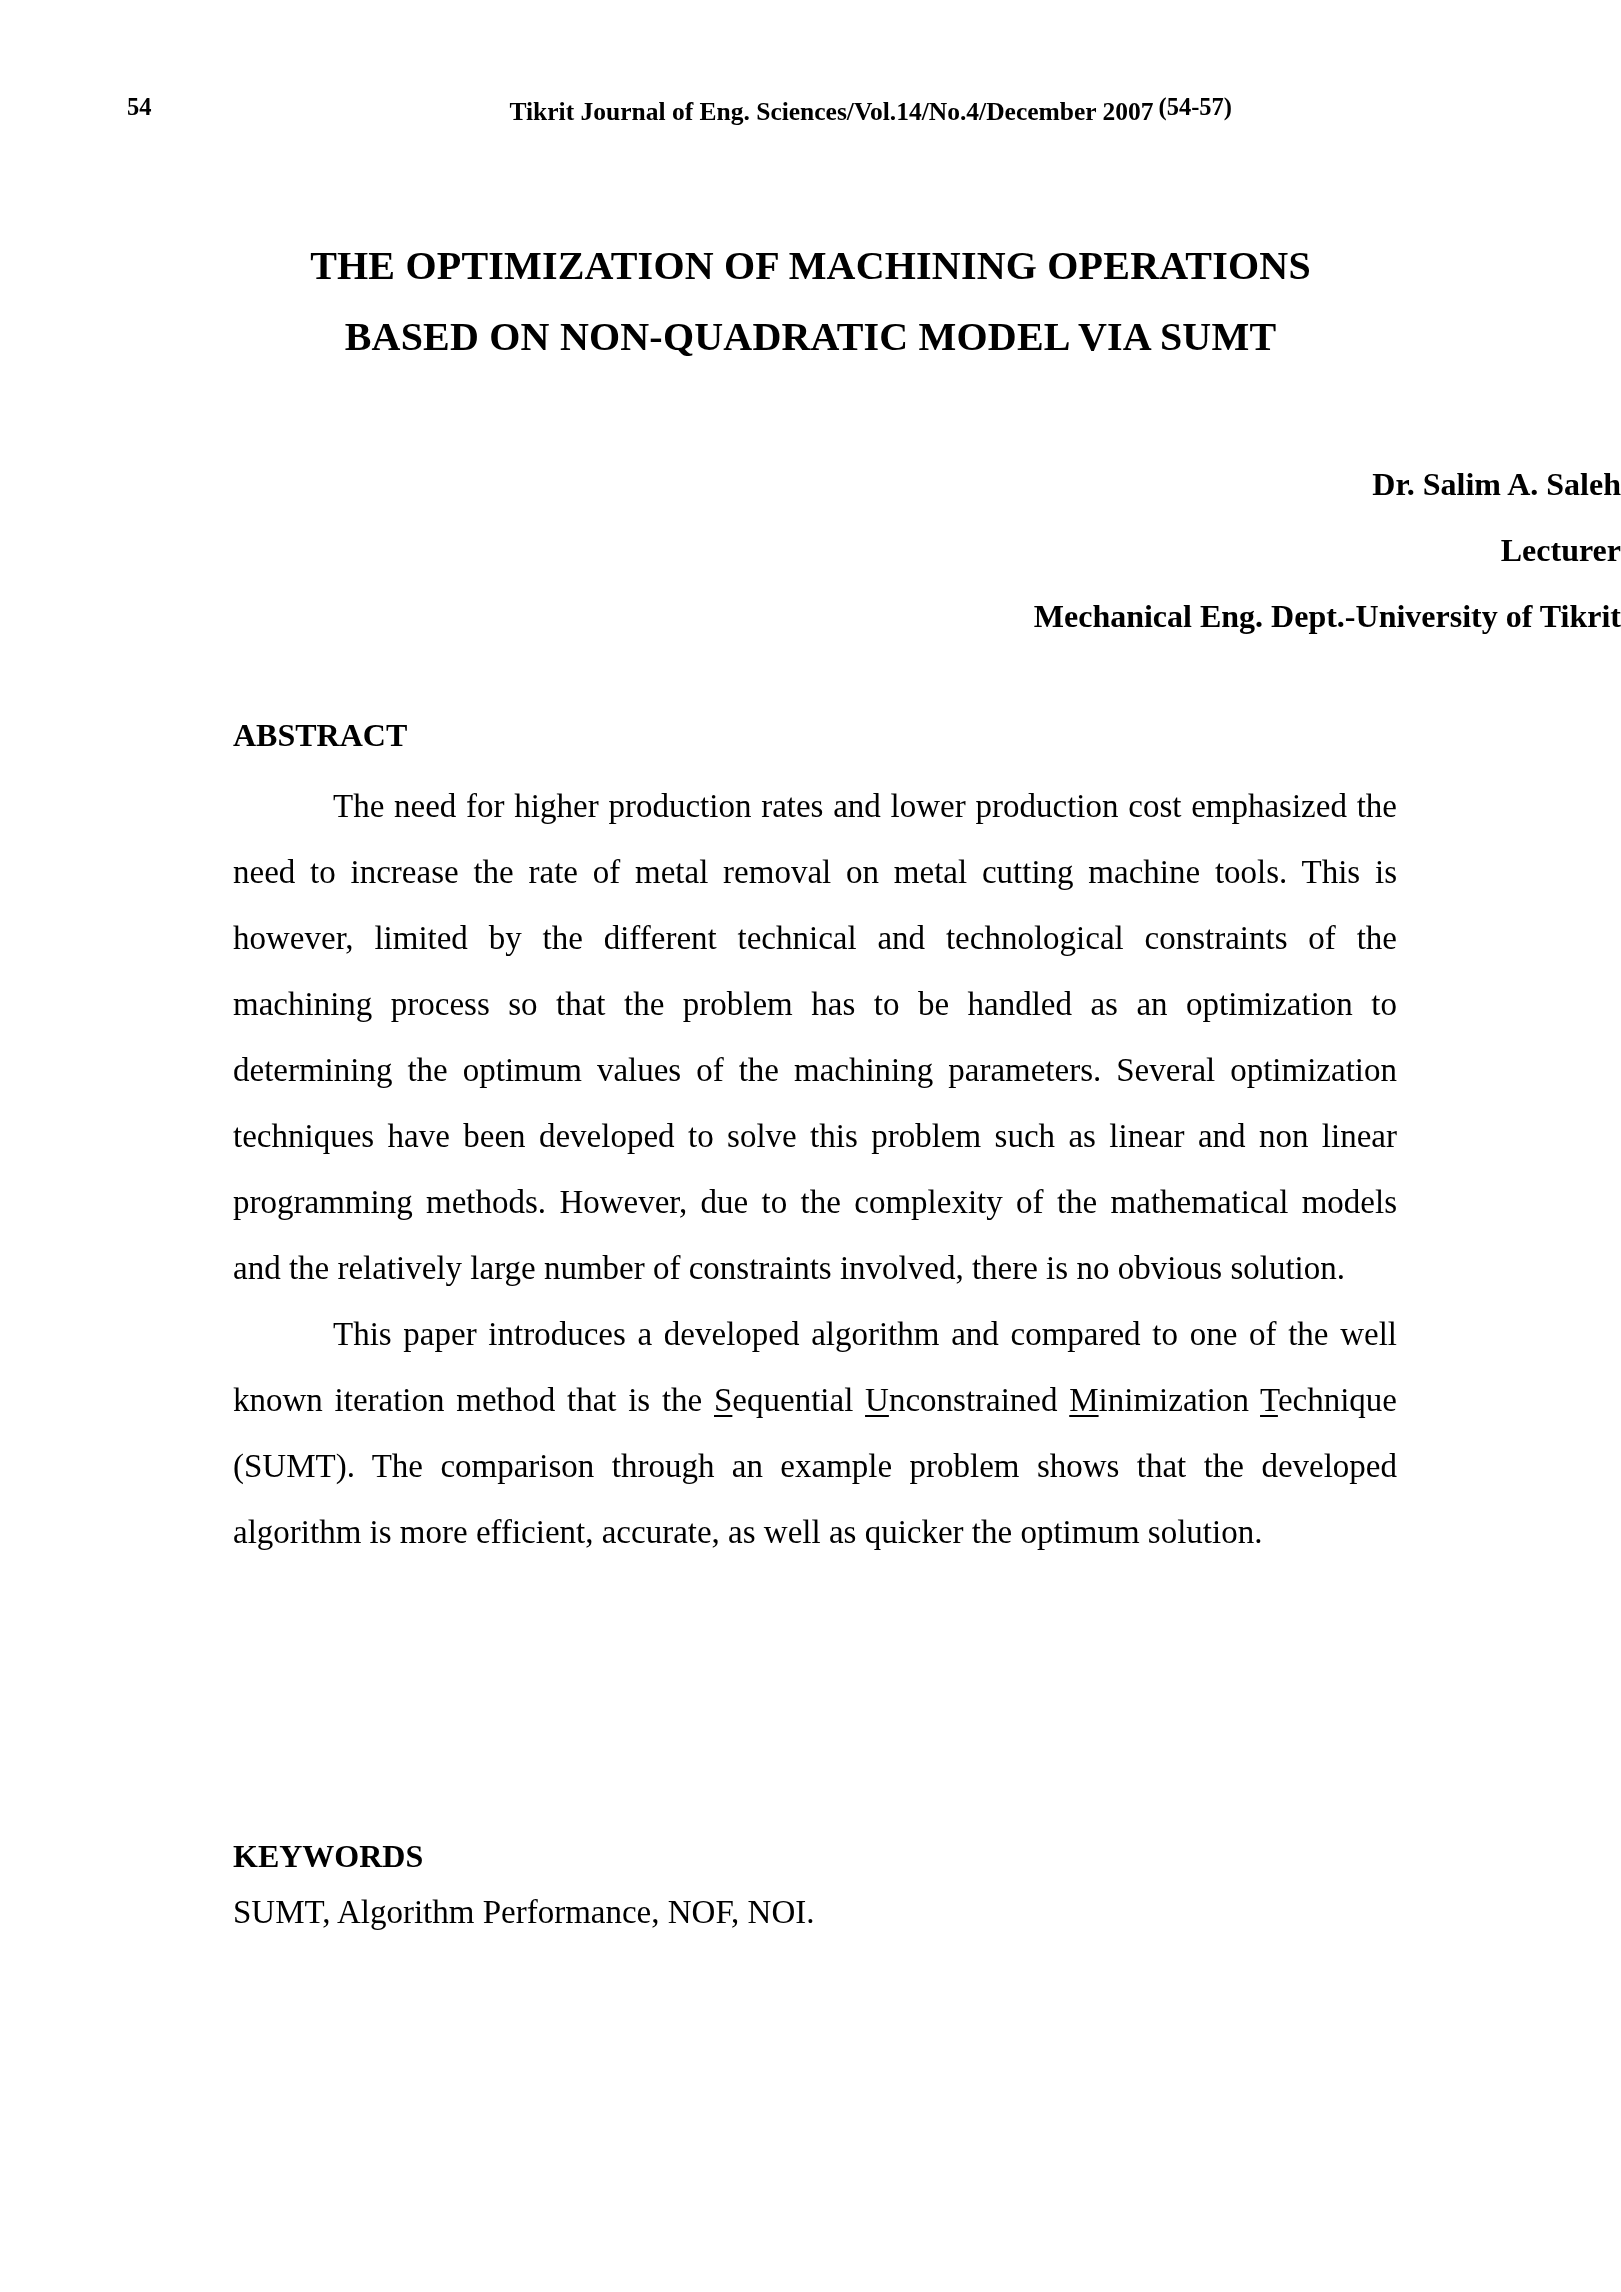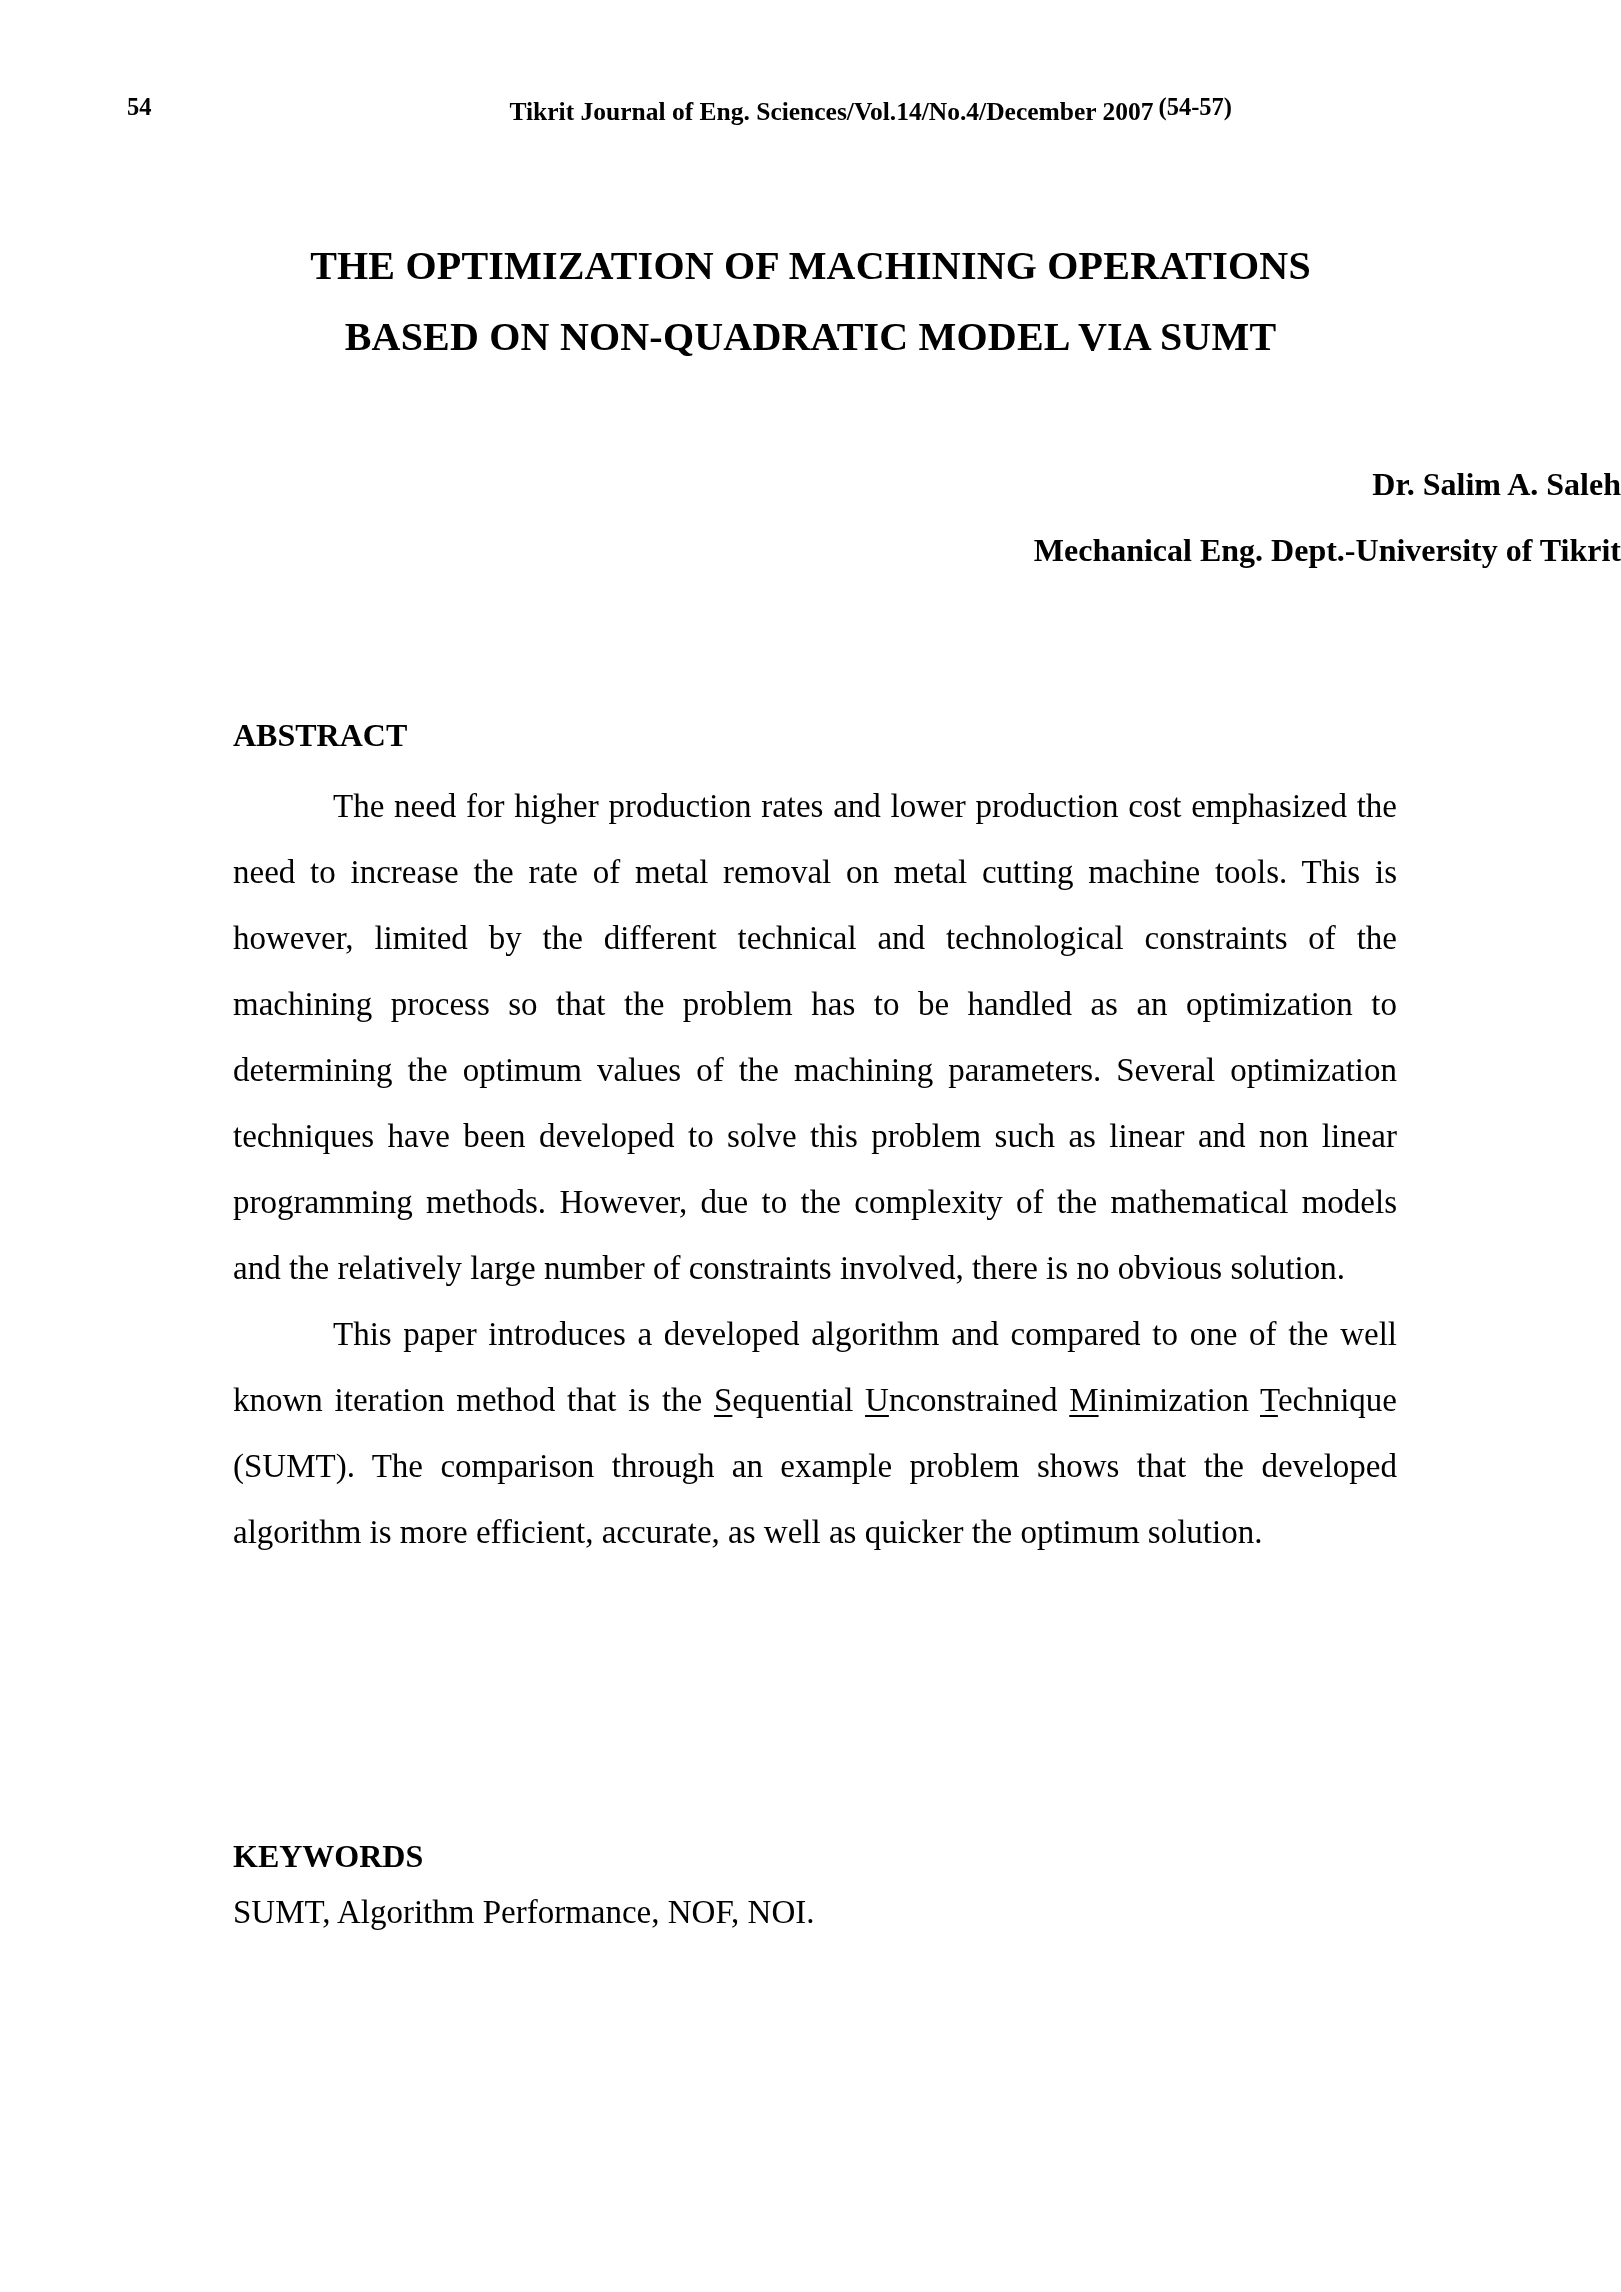--- a/index.html
+++ b/index.html
@@ -95,20 +95,21 @@
   <span class="range">(54-57)</span>
 </div>
 
 <div class="title-block">
   <span class="line">THE OPTIMIZATION OF MACHINING OPERATIONS</span>
   <span class="line">BASED ON NON-QUADRATIC MODEL VIA SUMT</span>
 </div>
 
 <div class="author-block">
   <span class="line name">Dr. Salim A. Saleh</span>
+  <span class="line name">Lecturer</span>
   <span class="line">Mechanical Eng. Dept.-University of Tikrit</span>
 </div>
 
 <div class="section-heading" id="abstract-heading">ABSTRACT</div>
 
 <div class="body-text" id="abstract-body">
   <p>The need for higher production rates and lower production cost emphasized the need to increase the rate of metal removal on metal cutting machine tools. This is however, limited by the different technical and technological constraints of the machining process so that the problem has to be handled as an optimization to determining the optimum values of the machining parameters. Several optimization techniques have been developed to solve this problem such as linear and non linear programming methods. However, due to the complexity of the mathematical models and the relatively large number of constraints involved, there is no obvious solution.</p>
   <p><span>This paper introduces a developed algorithm and compared to one of the well known iteration method that is the </span><u>S</u><span>equential </span><u>U</u><span>nconstrained </span><u>M</u><span>inimization </span><u>T</u><span>echnique (SUMT). The comparison through an example problem shows that the developed algorithm is more efficient, accurate, as well as quicker the optimum solution.</span></p>
 </div>
 

